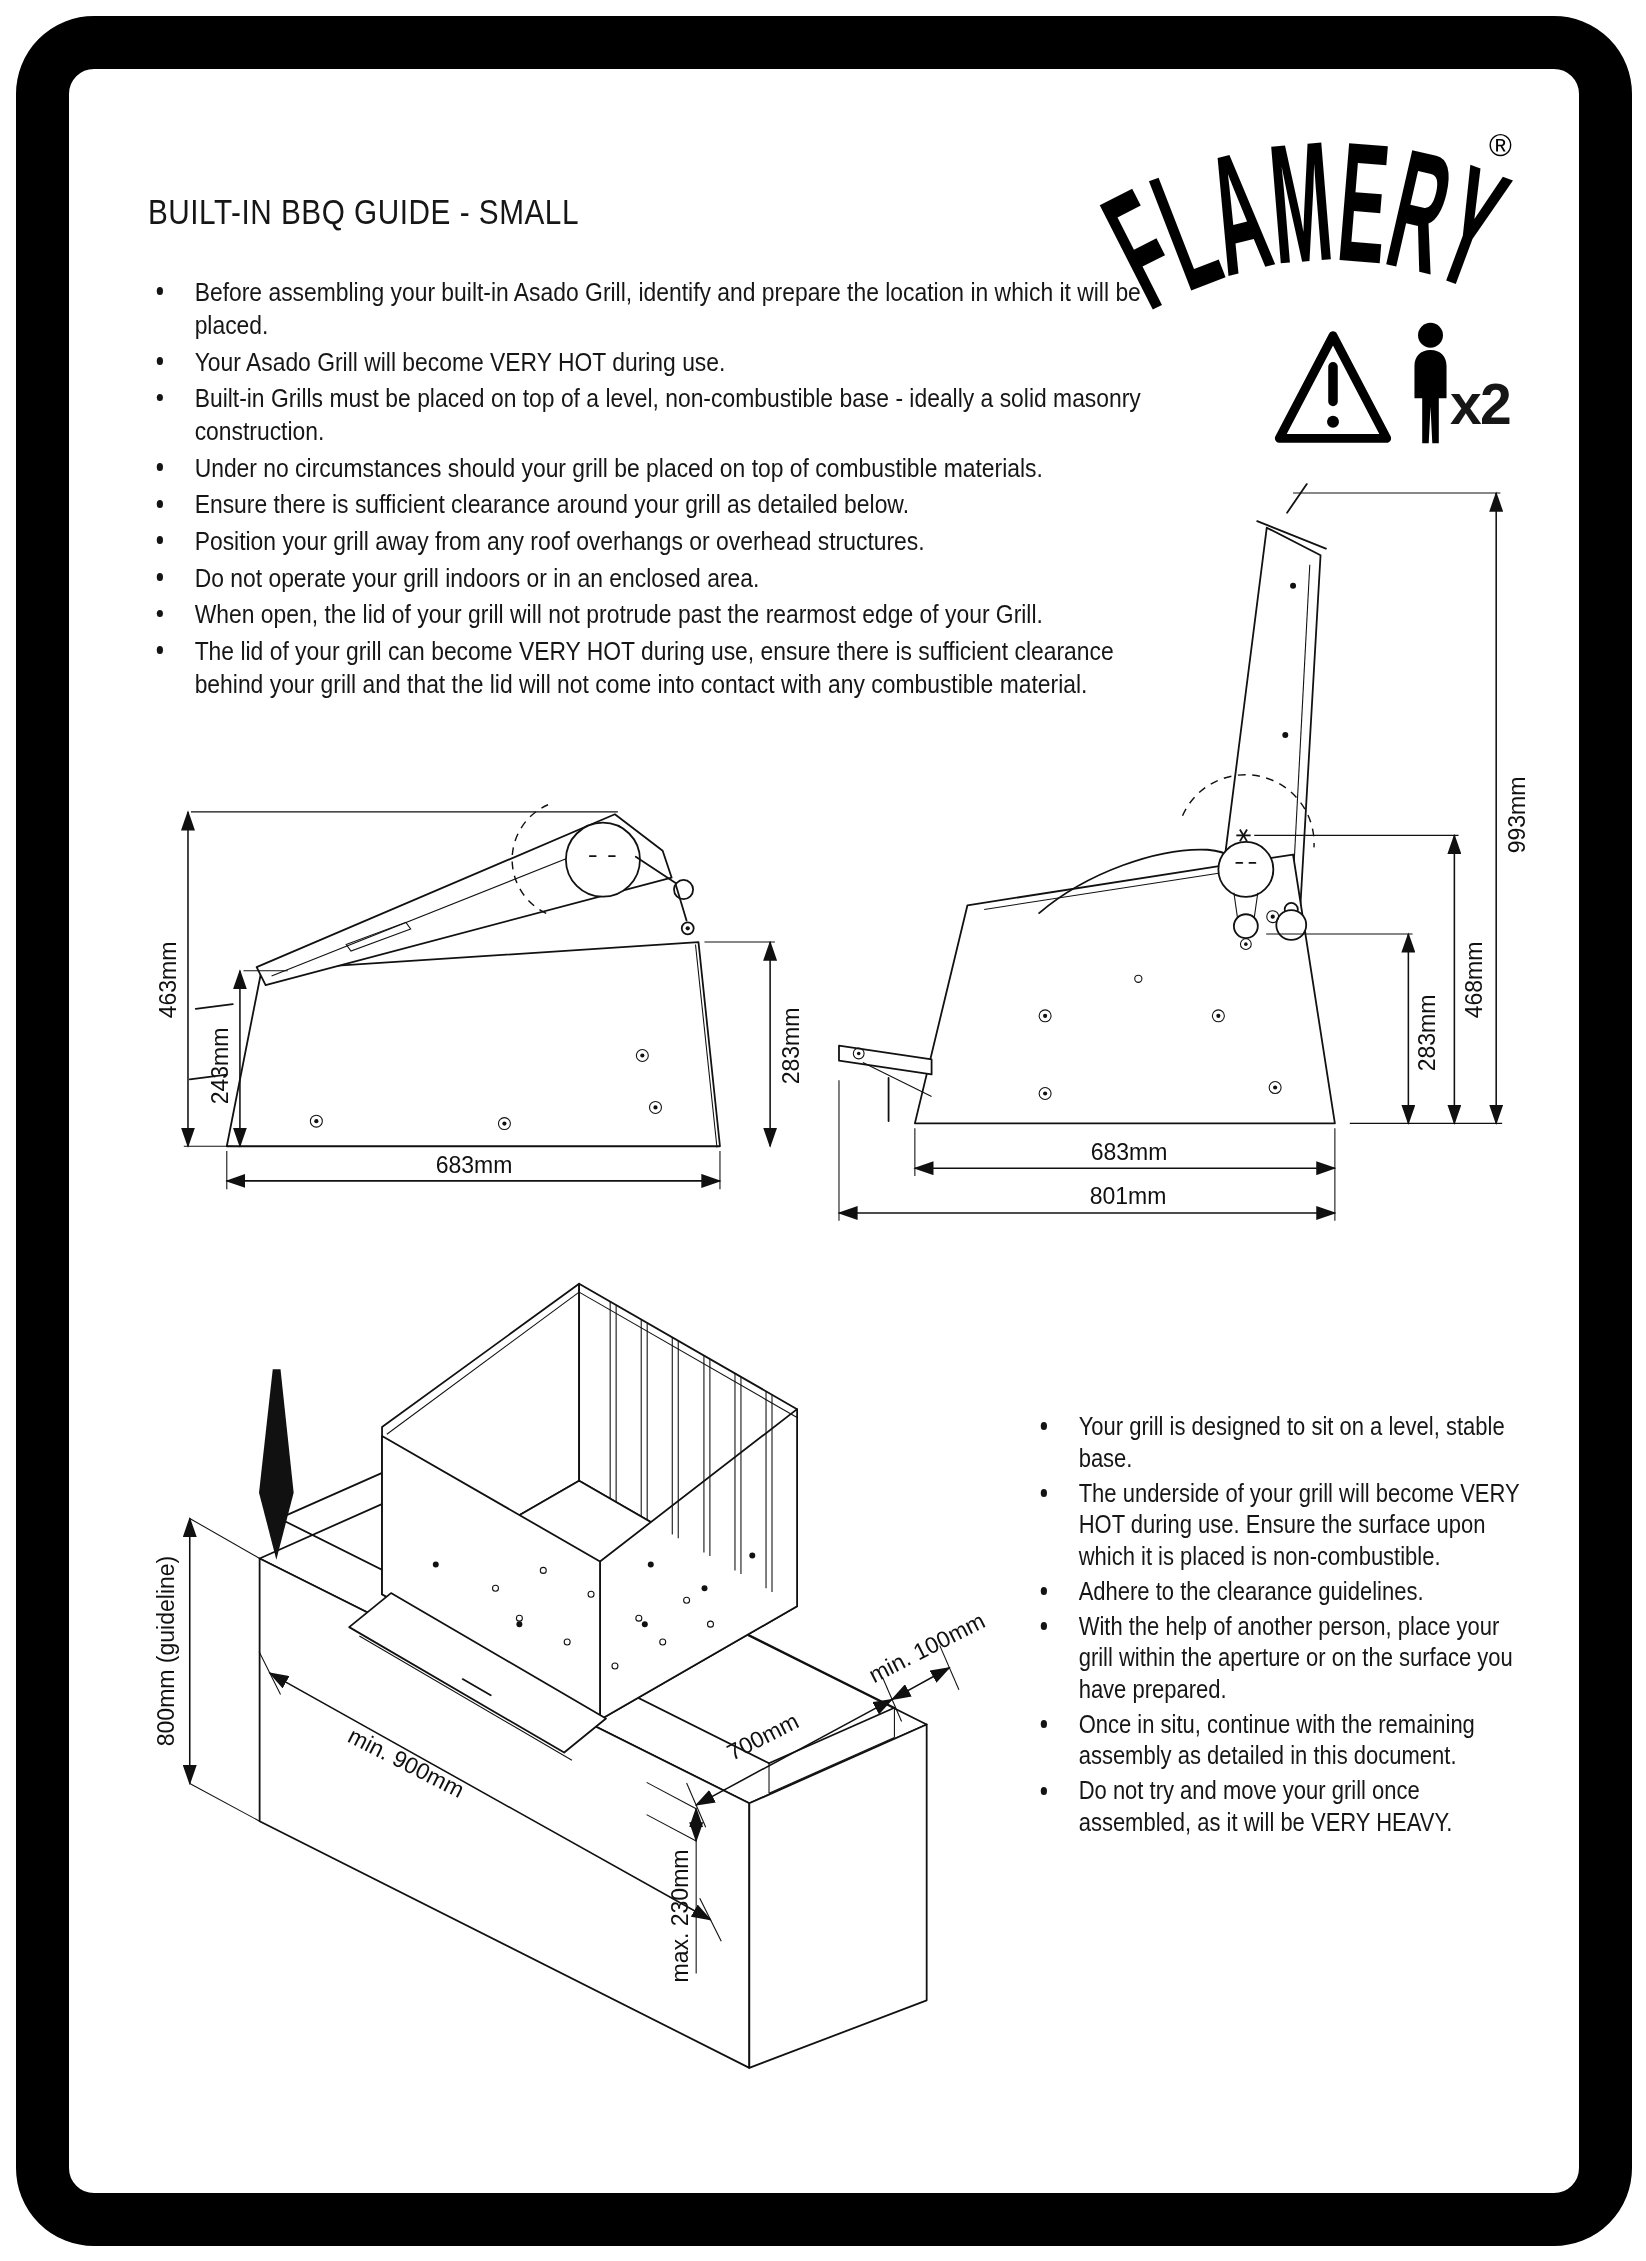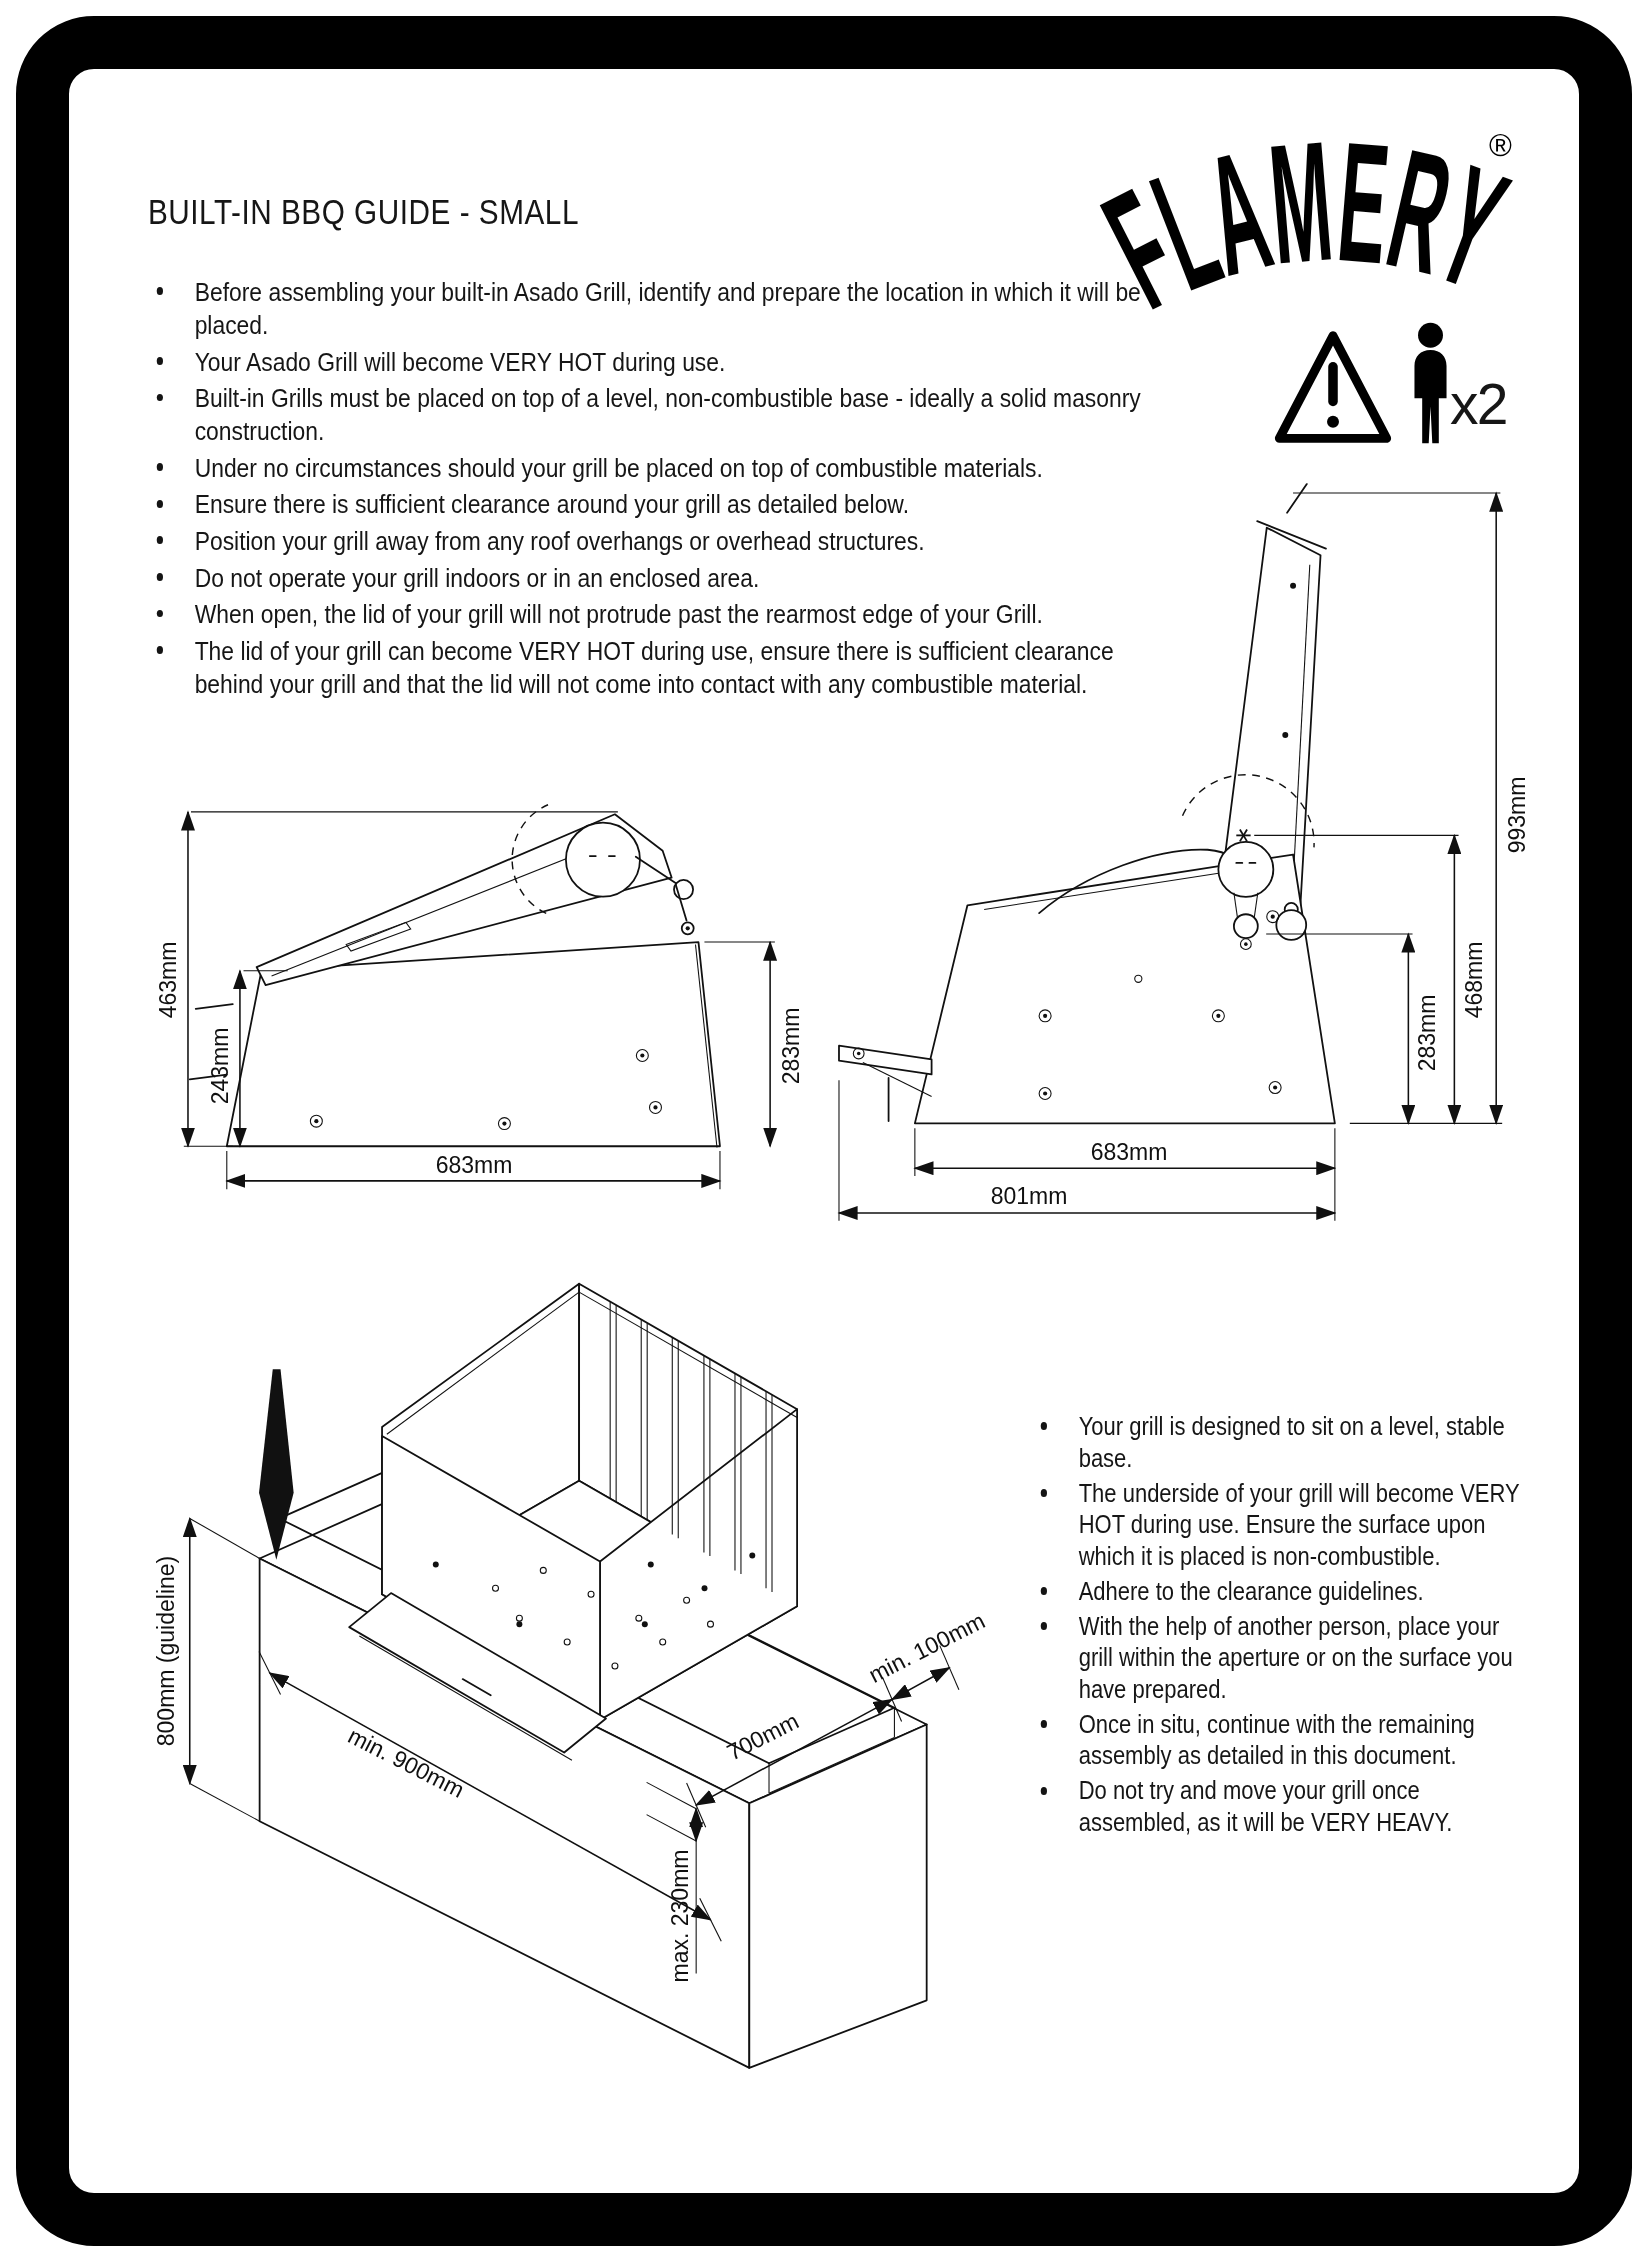--- a/index.html
+++ b/index.html
@@ -10,21 +10,21 @@
          transform:scaleX(.85);transform-origin:left top;white-space:nowrap;}
   ul.blist{position:absolute;list-style:none;margin:0;padding:0;transform:scaleX(.88);transform-origin:left top;}
   ul.blist li{position:relative;padding-left:53px;margin-bottom:3.6px;}
   ul.blist li::before{content:"";position:absolute;left:9.6px;top:11.3px;width:7.8px;height:7.8px;border-radius:50%;background:#141414;}
   .safety{left:148px;top:276px;width:1171px;font-size:26px;line-height:1.27;}
   .placement{left:1032px;top:1411px;width:573px;font-size:25px;line-height:1.26;}
   .dim{position:absolute;font-size:23px;color:#101010;white-space:nowrap;transform:translate(-50%,-50%);}
   .r90{transform:translate(-50%,-50%) rotate(-90deg);}
   .r27{transform:translate(-50%,-50%) rotate(27deg);}
   .rm27{transform:translate(-50%,-50%) rotate(-27deg);}
-  .x2{position:absolute;left:1450px;top:371px;font-size:57px;font-weight:normal;letter-spacing:-1.8px;}
+  .x2{position:absolute;left:1450px;top:371px;font-size:57px;font-weight:bold;letter-spacing:-1.8px;}
   svg{position:absolute;overflow:visible;}
   .ln{stroke:#111;stroke-width:3;fill:none;stroke-linecap:round;stroke-linejoin:round;}
   .lnw{stroke:#111;stroke-width:3;fill:#fff;stroke-linejoin:round;}
   .thin{stroke:#111;stroke-width:1.8;fill:none;}
   .dimln{stroke:#101010;stroke-width:2.6;fill:none;}
   .dash{stroke:#111;stroke-width:2.4;fill:none;stroke-dasharray:13 11;}
 </style>
 </head>
 <body>
 
@@ -186,21 +186,21 @@
     <line class="thin" x1="132" y1="1088" x2="132" y2="1168"></line>
     <line class="thin" x1="835" y1="1088" x2="835" y2="1243"></line>
     <line class="dimln" x1="132" y1="1155" x2="835" y2="1155" marker-start="url(#arwB)" marker-end="url(#arwB)"></line>
     <line class="thin" x1="5" y1="1008" x2="5" y2="1243"></line>
     <line class="dimln" x1="5" y1="1230" x2="835" y2="1230" marker-start="url(#arwB)" marker-end="url(#arwB)"></line>
   </svg>
   <span class="dim r90" style="left:1517px;top:815px;">993mm</span>
   <span class="dim r90" style="left:1474px;top:980px;">468mm</span>
   <span class="dim r90" style="left:1427px;top:1033px;">283mm</span>
   <span class="dim" style="left:1129px;top:1152px;">683mm</span>
-  <span class="dim" style="left:1029px;top:1196px;text-align:right;">801mm</span>
+  <span class="dim" style="left:1128px;top:1196px;text-align:right;">801mm</span>
 
   <svg style="left:137px;top:1230px;" width="932" height="848" viewBox="0 0 1560 1420">
     <defs>
       <marker id="arwC" markerWidth="13" markerHeight="9" refX="12" refY="4.5" orient="auto-start-reverse">
         <path d="M0,0 L13,4.5 L0,9 z" fill="#101010"></path>
       </marker>
     </defs>
 
     <g>
       <polygon class="lnw" points="205,550 502,418 1322,828 1025,960"></polygon>

